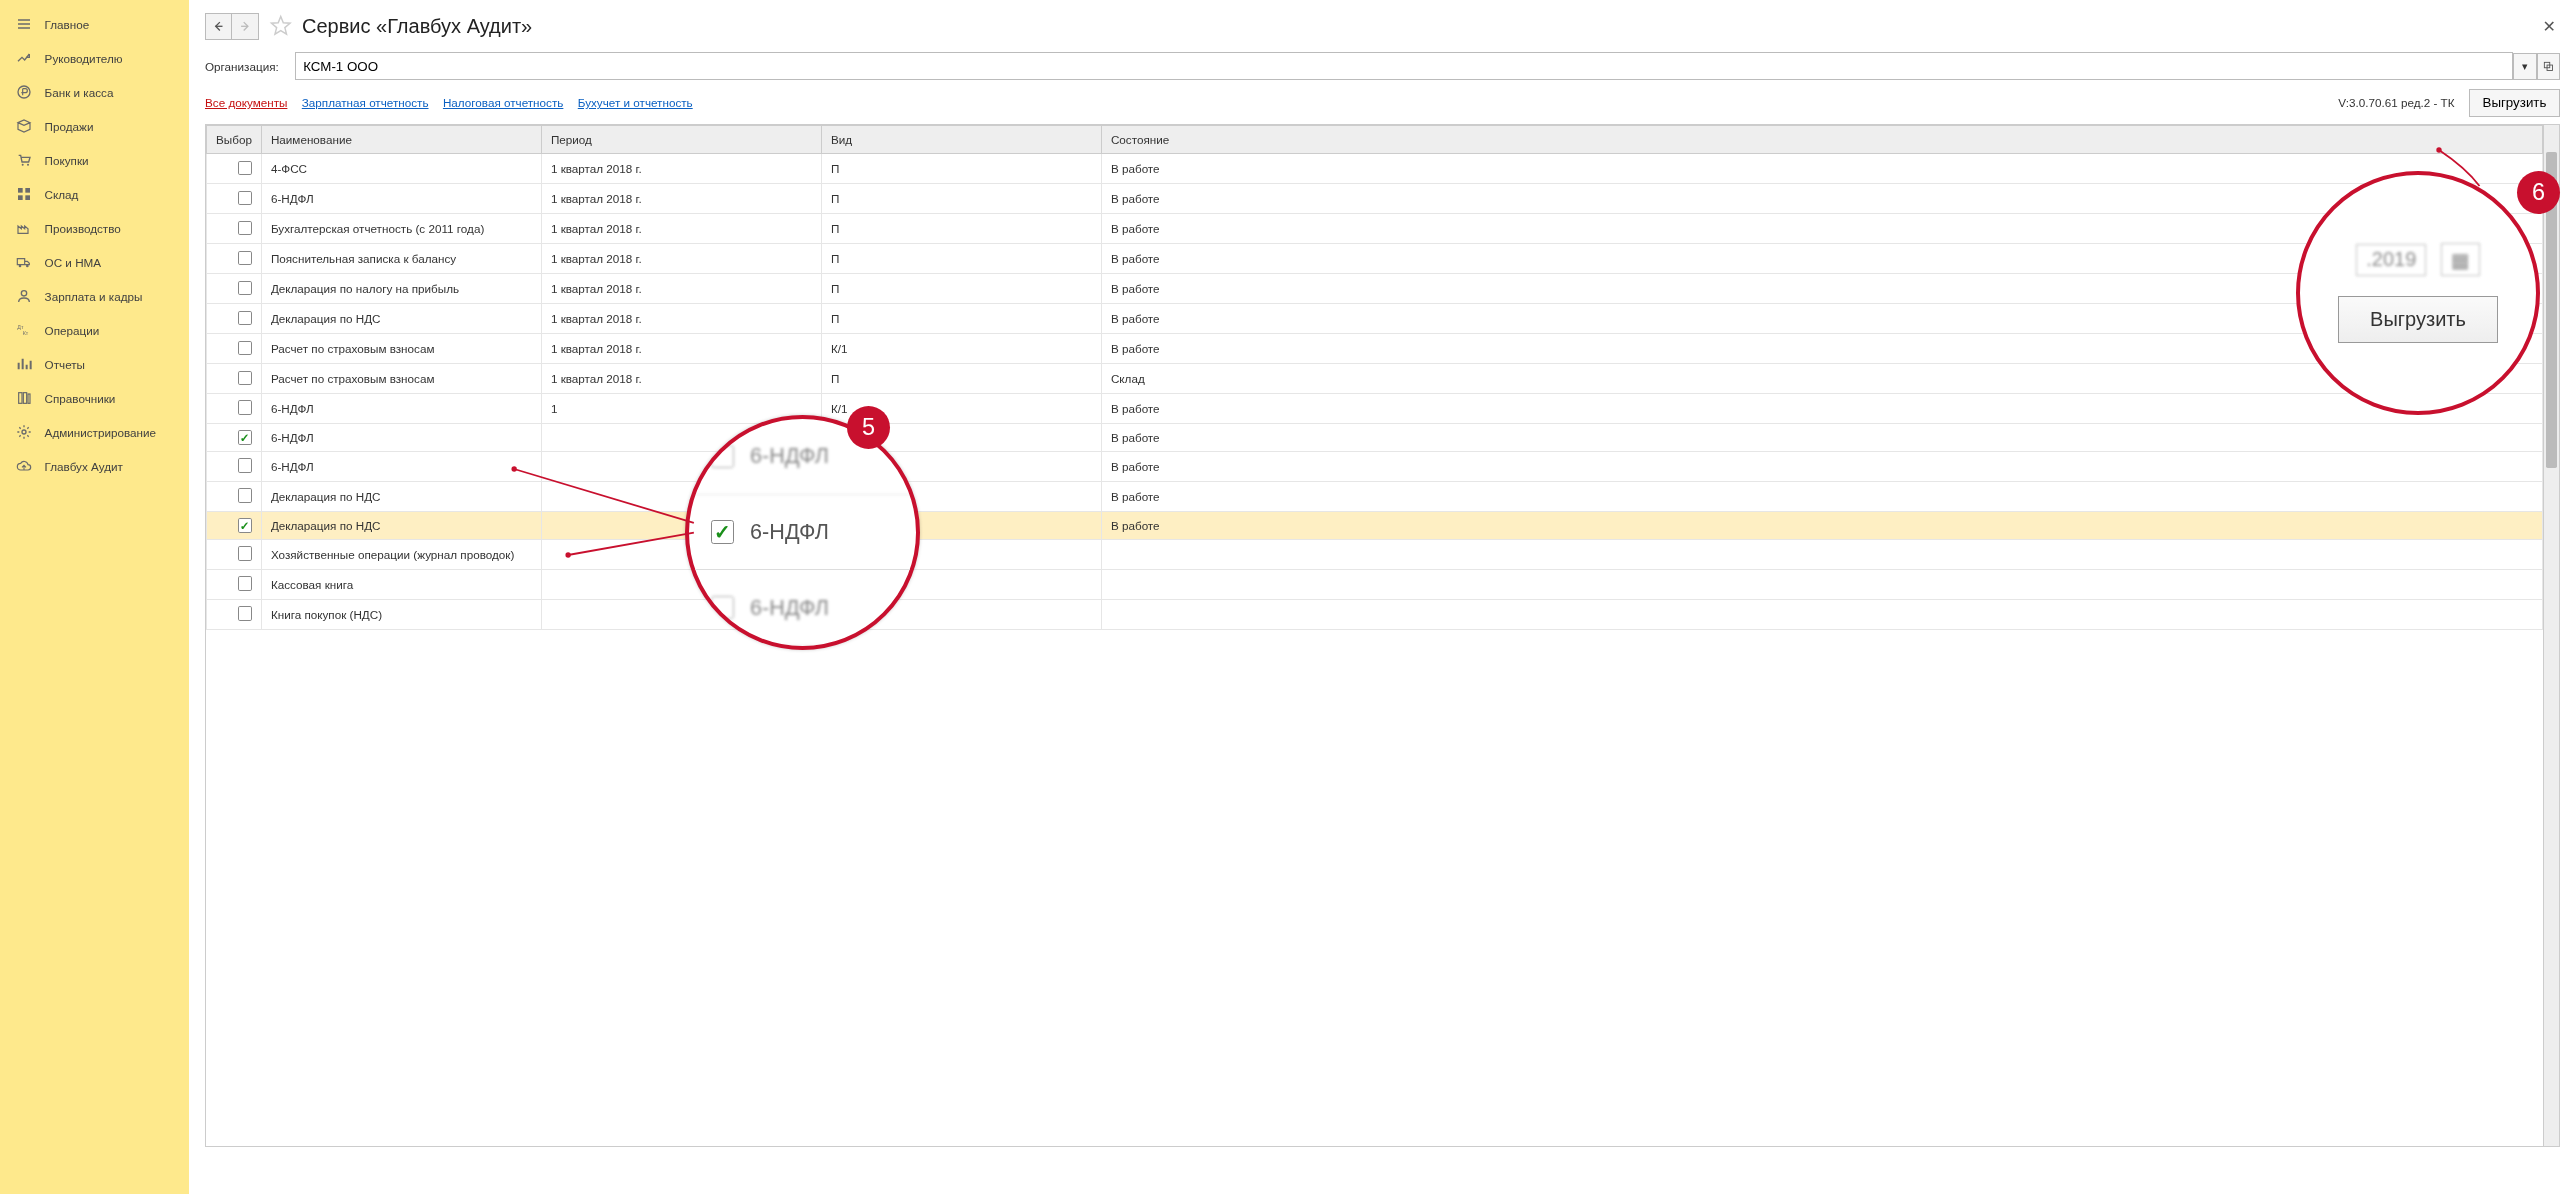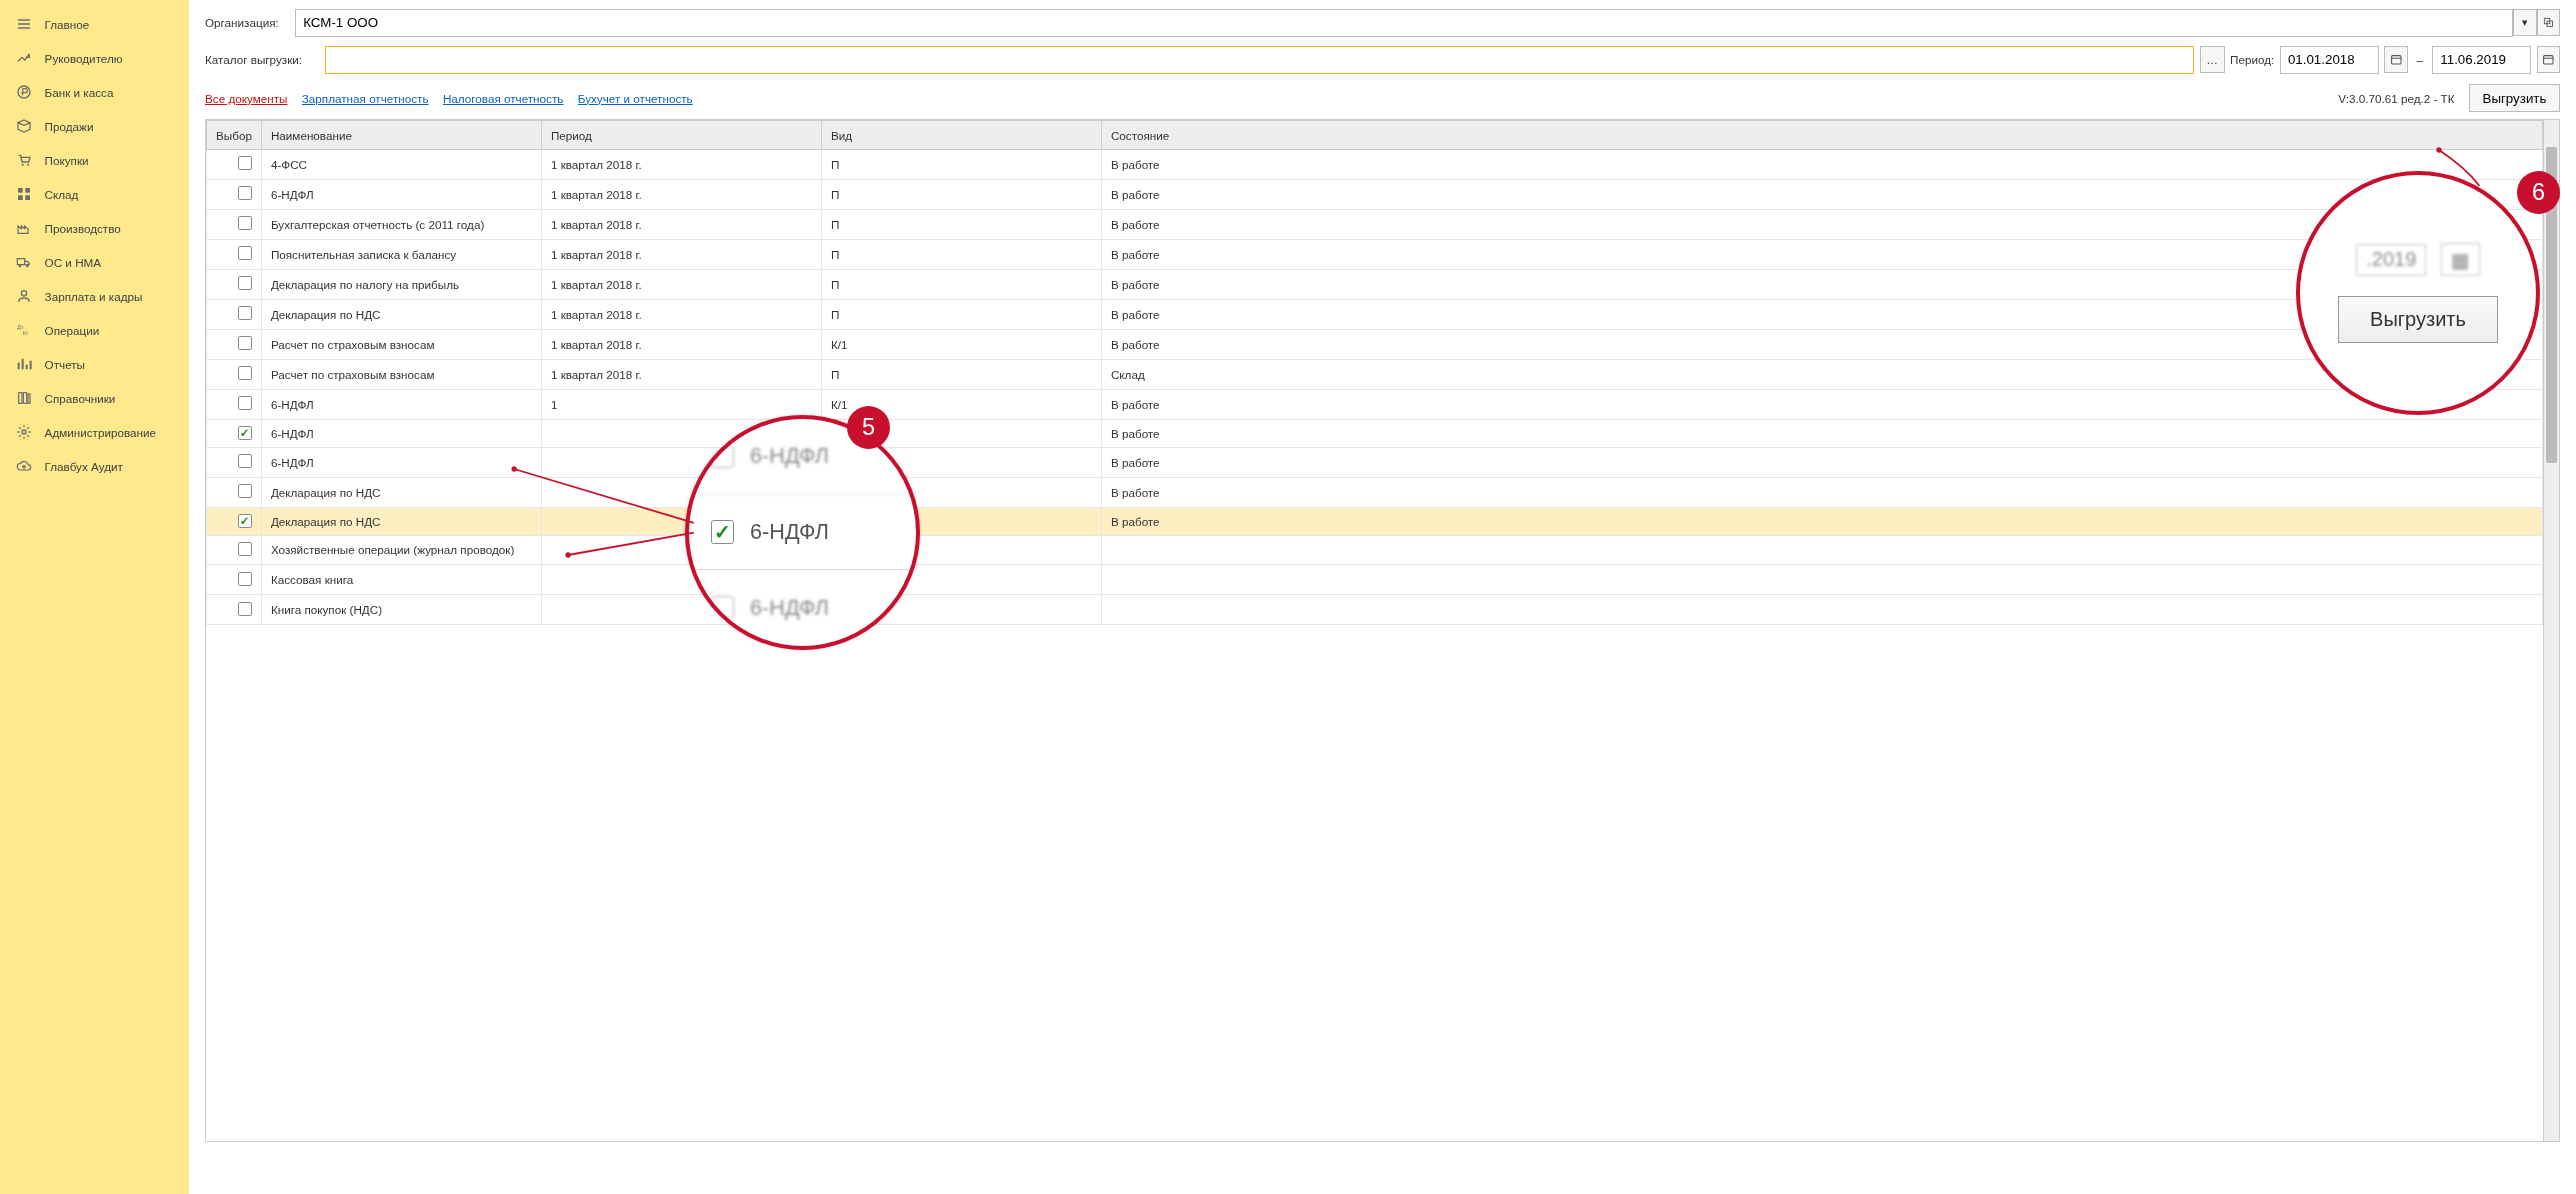--- a/index.html
+++ b/index.html
@@ -216,56 +216,56 @@
             <path d="M7 18a5 5 0 010-10 6 6 0 0111 2 4 4 0 010 8H7z" stroke="#6b6b6b" stroke-width="1.8" fill="none"></path>
             <path d="M9 14l3-3 3 3M12 11v7" stroke="#6b6b6b" stroke-width="1.6" fill="none"></path>
           </svg>
         </span>
         <span>Главбух Аудит</span>
       </div>
     </div>
 
   <div class="main">
 
+    <div class="titlebar">
+      <div class="navbtns">
+        <div class="navbtn">
+          <svg width="12.6" height="12.6" viewBox="0 0 24 24">
+              <path d="M15 4 L7 12 L15 20" stroke="#555" stroke-width="2.5" fill="none"></path>
+              <path d="M7 12 H20" stroke="#555" stroke-width="2.5"></path>
+            </svg>
+        </div>
+        <div class="navbtn">
+          <svg width="12.6" height="12.6" viewBox="0 0 24 24">
+              <path d="M9 4 L17 12 L9 20" stroke="#bbb" stroke-width="2.5" fill="none"></path>
+              <path d="M17 12 H4" stroke="#bbb" stroke-width="2.5"></path>
+            </svg>
+        </div>
+      </div>
+      <span class="star-icon">
+        <svg width="23.5" height="23.5" viewBox="0 0 24 24">
+            <path d="M12 2.5 L14.6 8.9 L21.5 9.4 L16.2 13.9 L17.9 20.6 L12 17 L6.1 20.6 L7.8 13.9 L2.5 9.4 L9.4 8.9 Z" fill="none" stroke="#ccc" stroke-width="1.5"></path>
+          </svg>
+      </span>
+      <span class="page-title">Сервис «Главбух Аудит»</span>
+      <span class="close-x">✕</span>
+    </div>
 
     <div class="row-org">
       <span class="label">Организация:</span>
       <input class="org-input" value="КСМ-1 ООО" style="">
       <span class="org-btn">▾</span>
       <span class="org-btn">
         <svg width="10.8" height="10.8" viewBox="0 0 24 24">
             <rect x="3" y="3" width="12" height="12" fill="none" stroke="#555" stroke-width="2"></rect>
             <rect x="9" y="9" width="12" height="12" fill="none" stroke="#555" stroke-width="2"></rect>
           </svg>
       </span>
     </div>
 
-    <div class="row-cat">
-      <span class="label">Каталог выгрузки:</span>
-      <input class="cat-input" value="" style="">
-      <span class="cat-btn">…</span>
-      <div class="period-block">
-        <span>Период:</span>
-        <input class="date-inp" value="01.01.2018" style="">
-        <span class="date-btn">
-          <svg width="12.6" height="12.6" viewBox="0 0 24 24">
-              <rect x="3" y="5" width="18" height="16" rx="2" fill="none" stroke="#555" stroke-width="2"></rect>
-              <path d="M3 10 H21" stroke="#555" stroke-width="2"></path>
-            </svg>
-        </span>
-        <span class="dash">–</span>
-        <input class="date-inp" value="11.06.2019" style="">
-        <span class="date-btn">
-          <svg width="12.6" height="12.6" viewBox="0 0 24 24">
-              <rect x="3" y="5" width="18" height="16" rx="2" fill="none" stroke="#555" stroke-width="2"></rect>
-              <path d="M3 10 H21" stroke="#555" stroke-width="2"></path>
-            </svg>
-        </span>
-      </div>
-    </div>
 
     <div class="filter-row">
       <span class="flink active">Все документы</span>
       <span class="flink">Зарплатная отчетность</span>
       <span class="flink">Налоговая отчетность</span>
       <span class="flink">Бухучет и отчетность</span>
       <span class="spacer"></span>
       <span class="ver">V:3.0.70.61 ред.2 -  ТК</span>
       <button class="export-btn">Выгрузить</button>
     </div>

